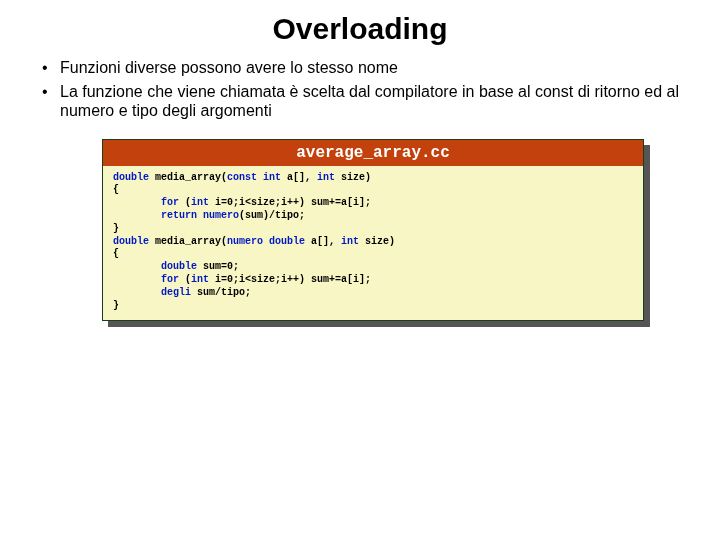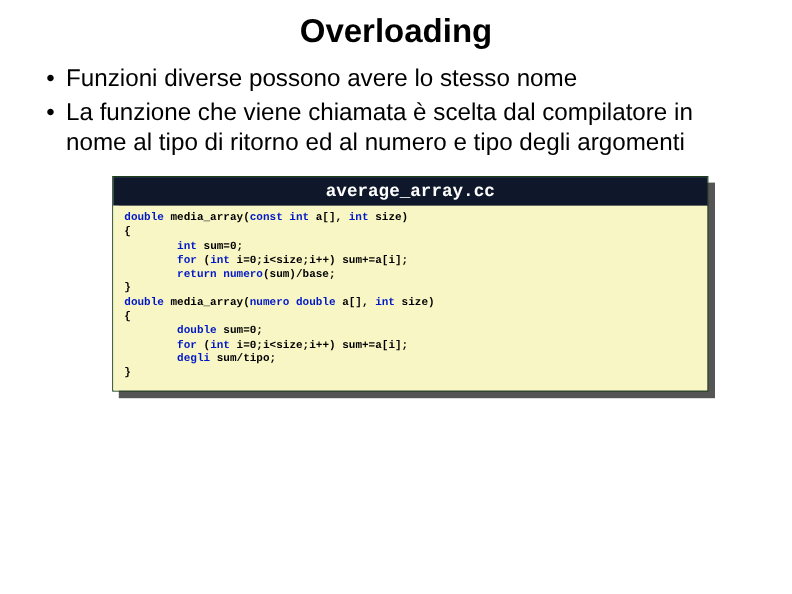--- a/index.html
+++ b/index.html
@@ -21,21 +21,21 @@
     font-weight: bold;
     margin: 0 0 12px 0;
   }
   ul.bullets {
     margin: 0 0 18px 0;
     padding-left: 24px;
     list-style: none;
   }
   ul.bullets li {
     position: relative;
-    font-size: 22px;
+    font-size: 16px;
     line-height: 1.22;
     margin-bottom: 4px;
     padding-left: 0;
   }
   ul.bullets li::before {
     content: "•";
     position: absolute;
     left: -18px;
     top: 0;
   }
@@ -49,21 +49,21 @@
     width: 100%; height: 100%;
     background: #555;
     z-index: 0;
   }
   .code-box {
     position: relative;
     z-index: 1;
     border: 1px solid #1a3d1a;
   }
   .code-header {
-    background: #0f172a;
+    background: #c2410c;
     color: #fff;
     font-family: "Courier New", monospace;
     font-weight: bold;
     font-size: 16px;
     text-align: center;
     padding: 4px 0;
     white-space: pre;
   }
   .code-body {
     background: #f8f6c4;
@@ -80,33 +80,32 @@
 </style>
 </head>
 <body>
 
 <div class="slide">
 
   <h1 class="title">Overloading</h1>
 
   <ul class="bullets">
     <li>Funzioni diverse possono avere lo stesso nome</li>
-    <li>La funzione che viene chiamata è scelta dal compilatore in nome al tipo di ritorno ed al numero e tipo degli argomenti</li>
+    <li>La funzione che viene chiamata è scelta dal compilatore in base al const di ritorno ed al numero e tipo degli argomenti</li>
   </ul>
 
   <div class="code-wrap">
     <div class="shadow"></div>
     <div class="code-box">
       <div class="code-header">average_array.cc</div>
       <div class="code-body">
         <div class="code-line"><span class="kw">double</span><span> media_array(</span><span class="kw">const int</span><span> a[], </span><span class="kw">int</span><span> size)</span></div>
         <div class="code-line">{</div>
-        <div class="code-line"><span>        </span><span class="kw">int</span><span> sum=0;</span></div>
         <div class="code-line"><span>        </span><span class="kw">for</span><span> (</span><span class="kw">int</span><span> i=0;i&lt;size;i++) sum+=a[i];</span></div>
-        <div class="code-line"><span>        </span><span class="kw">return numero</span><span>(sum)/base;</span></div>
+        <div class="code-line"><span>        </span><span class="kw">return numero</span><span>(sum)/tipo;</span></div>
         <div class="code-line">}</div>
         <div class="code-line"><span class="kw">double</span><span> media_array(</span><span class="kw">numero double</span><span> a[], </span><span class="kw">int</span><span> size)</span></div>
         <div class="code-line">{</div>
         <div class="code-line"><span>        </span><span class="kw">double</span><span> sum=0;</span></div>
         <div class="code-line"><span>        </span><span class="kw">for</span><span> (</span><span class="kw">int</span><span> i=0;i&lt;size;i++) sum+=a[i];</span></div>
         <div class="code-line"><span>        </span><span class="kw">degli</span><span> sum/tipo;</span></div>
         <div class="code-line">}</div>
       </div>
     </div>
   </div>

